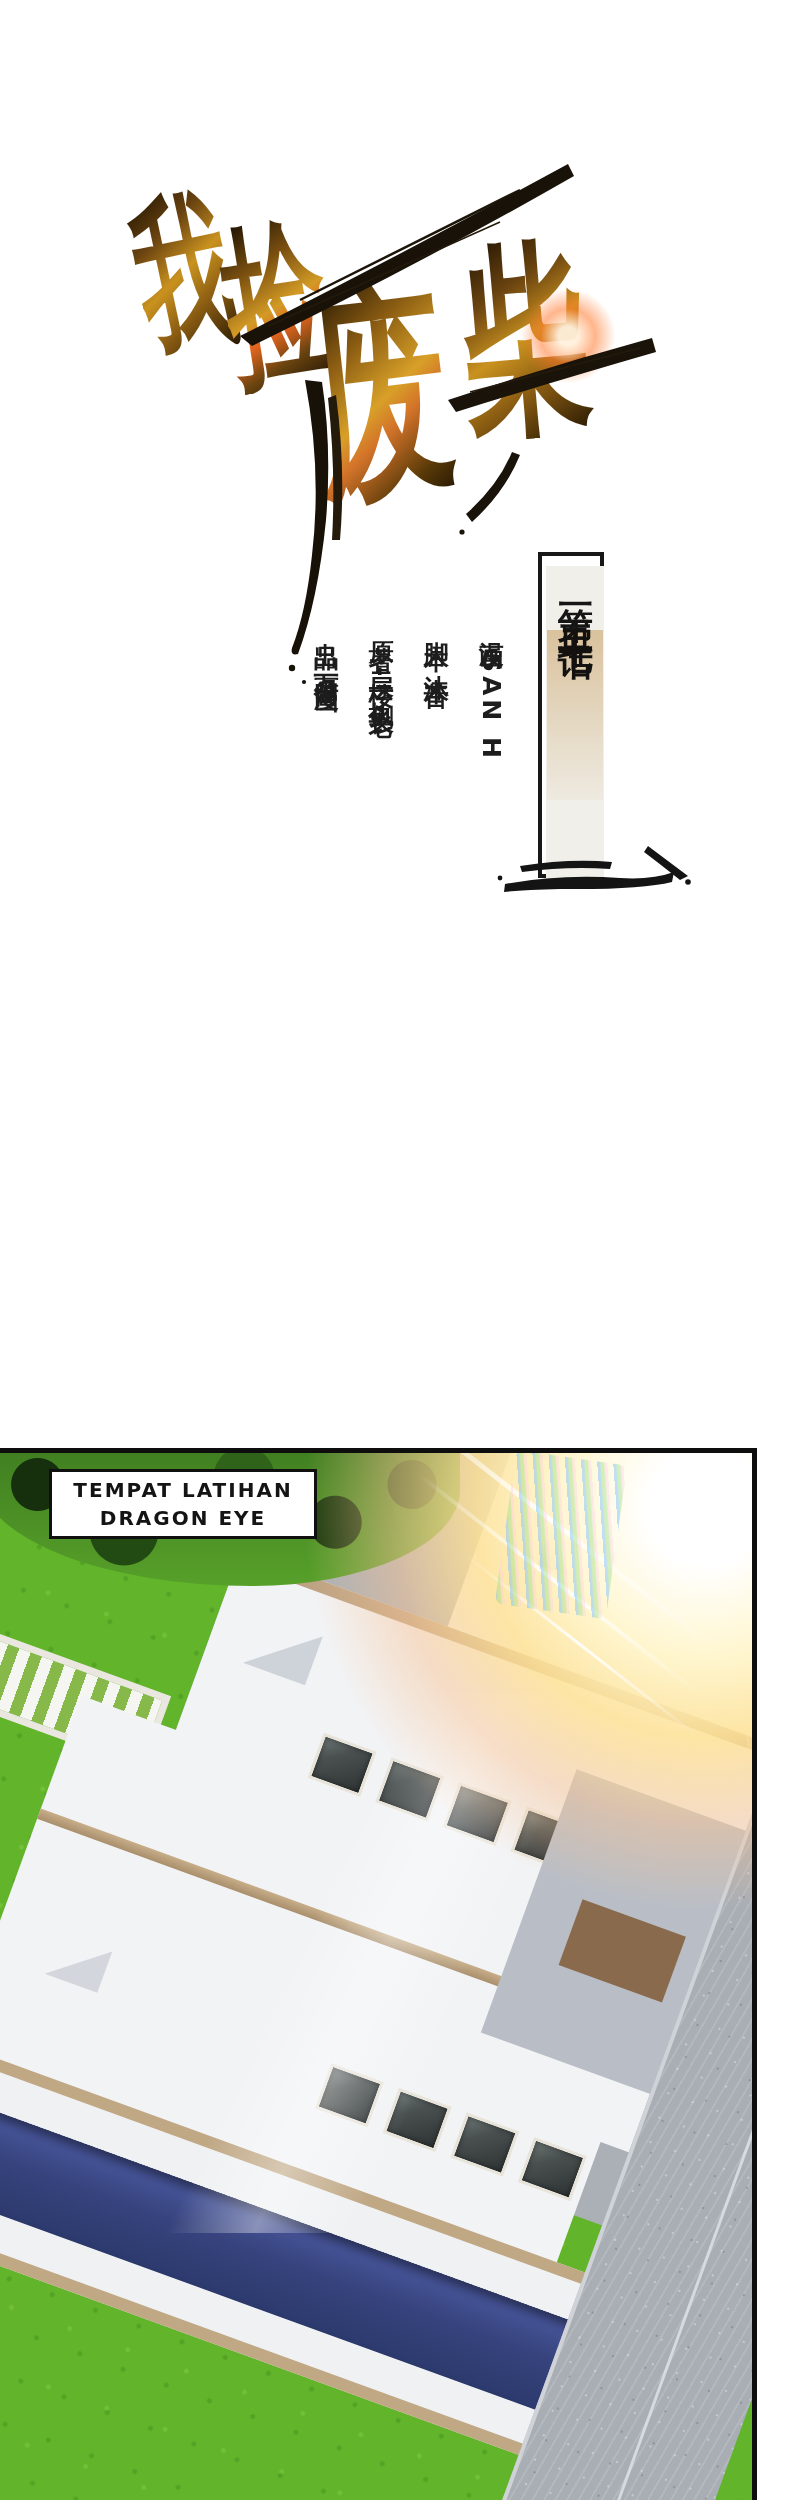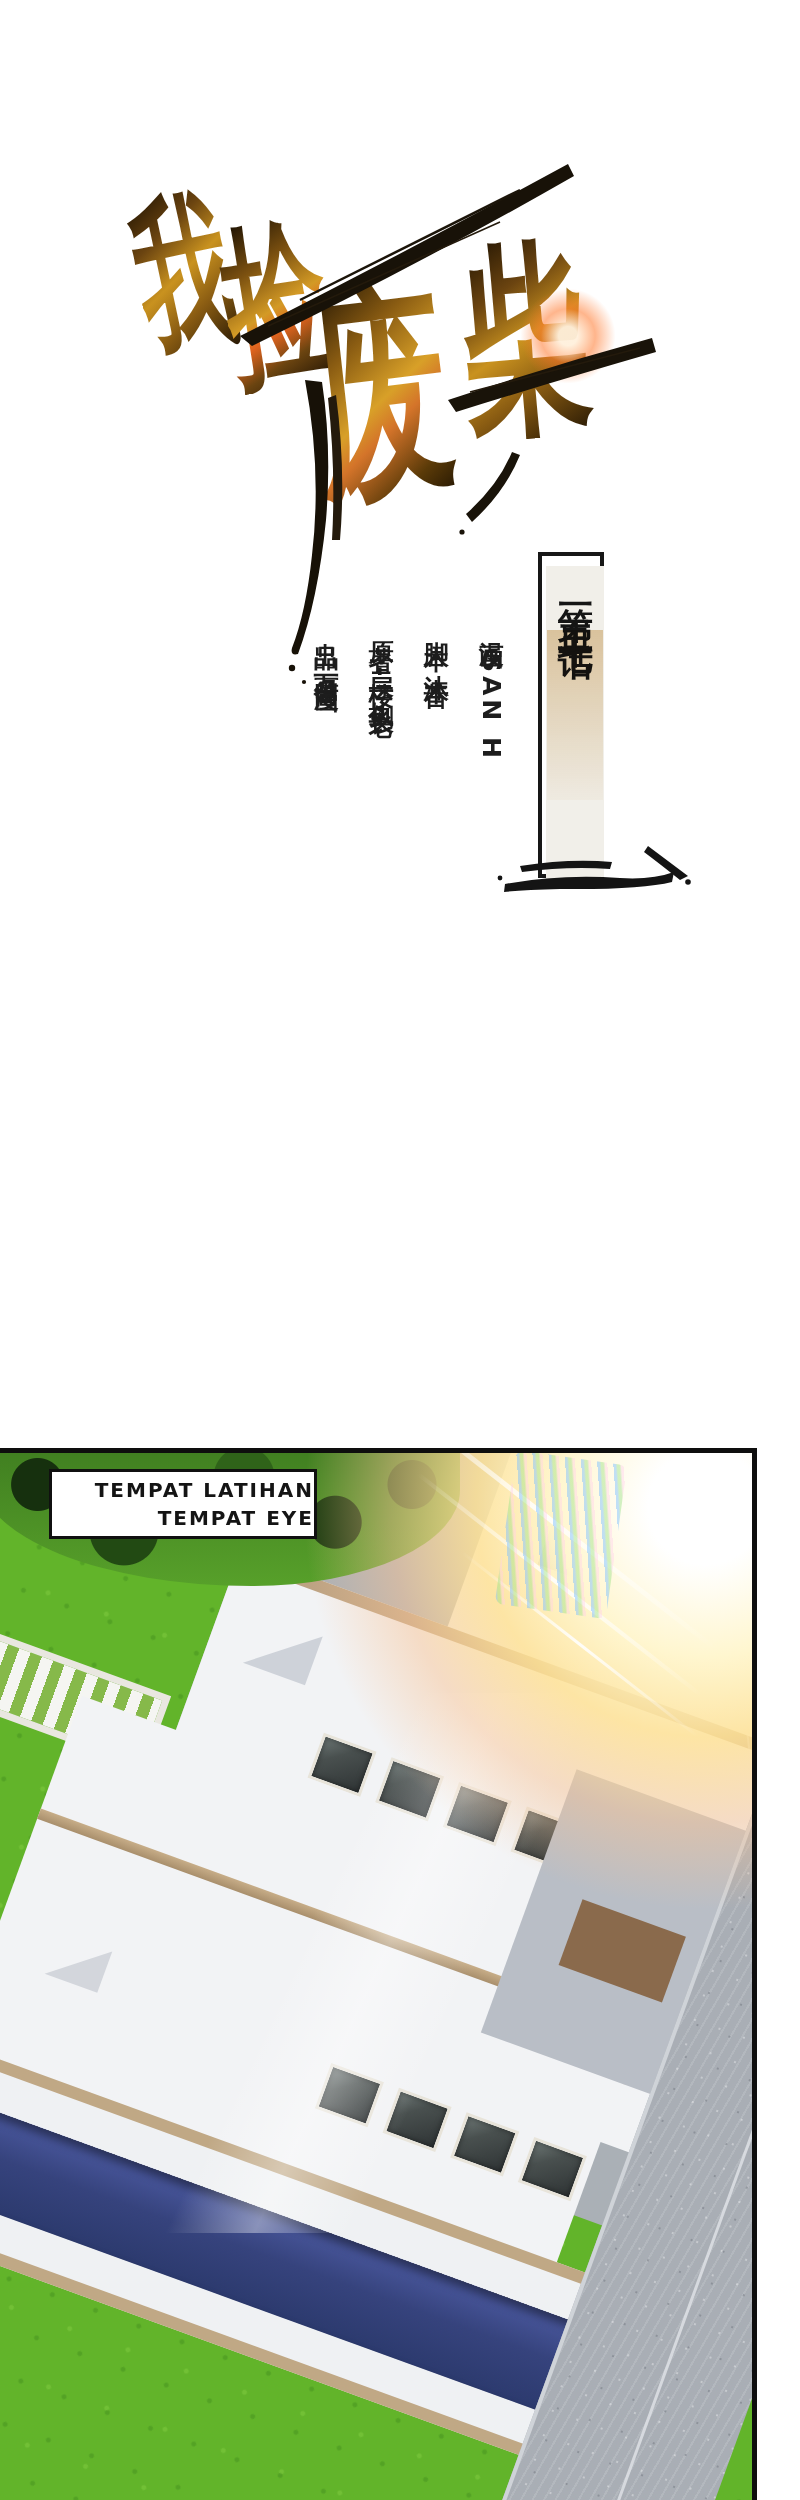--- a/index.html
+++ b/index.html
@@ -125,21 +125,21 @@
     transform:rotate(38deg);}
   .ray1{left:330px;top:60px;width:430px;height:5px;}
   .ray2{left:380px;top:130px;width:360px;height:4px;}
   .ray3{left:430px;top:190px;width:300px;height:3px;}
   .prism{position:absolute;left:505px;top:4px;width:112px;height:155px;z-index:5;opacity:.85;border-radius:8px;
     background:repeating-linear-gradient(78deg,rgba(120,190,255,.55) 0 2px,rgba(150,225,130,.5) 4px 6px,rgba(255,205,235,.45) 8px 10px,transparent 10px 16px);
     transform:rotate(8deg);}
 
   .caption{position:absolute;left:49px;top:16px;width:262px;height:64px;z-index:6;
     background:#ffffff;border:3.5px solid #101010;display:flex;flex-direction:column;
-    align-items:flex-end;justify-content:center;text-align:center;
+    align-items:center;justify-content:center;text-align:center;
     font-weight:bold;font-size:20px;line-height:1.4;letter-spacing:2px;color:#141414;
     font-family:"DejaVu Sans",sans-serif;}
 </style>
 </head>
 <body>
 
 <div class="page">
 
   <section class="header">
 
@@ -270,16 +270,16 @@
     <div class="sheen"></div>
     <div class="wire"></div>
     <div class="sun"></div>
     <div class="ray ray1"></div>
     <div class="ray ray2"></div>
     <div class="ray ray3"></div>
     <div class="prism"></div>
 
     <div class="caption">
       <span>TEMPAT LATIHAN</span>
-      <span>TEMPAT EYE</span>
+      <span>DRAGON EYE</span>
     </div>
   </section>
 </div>
 
 </body></html>

